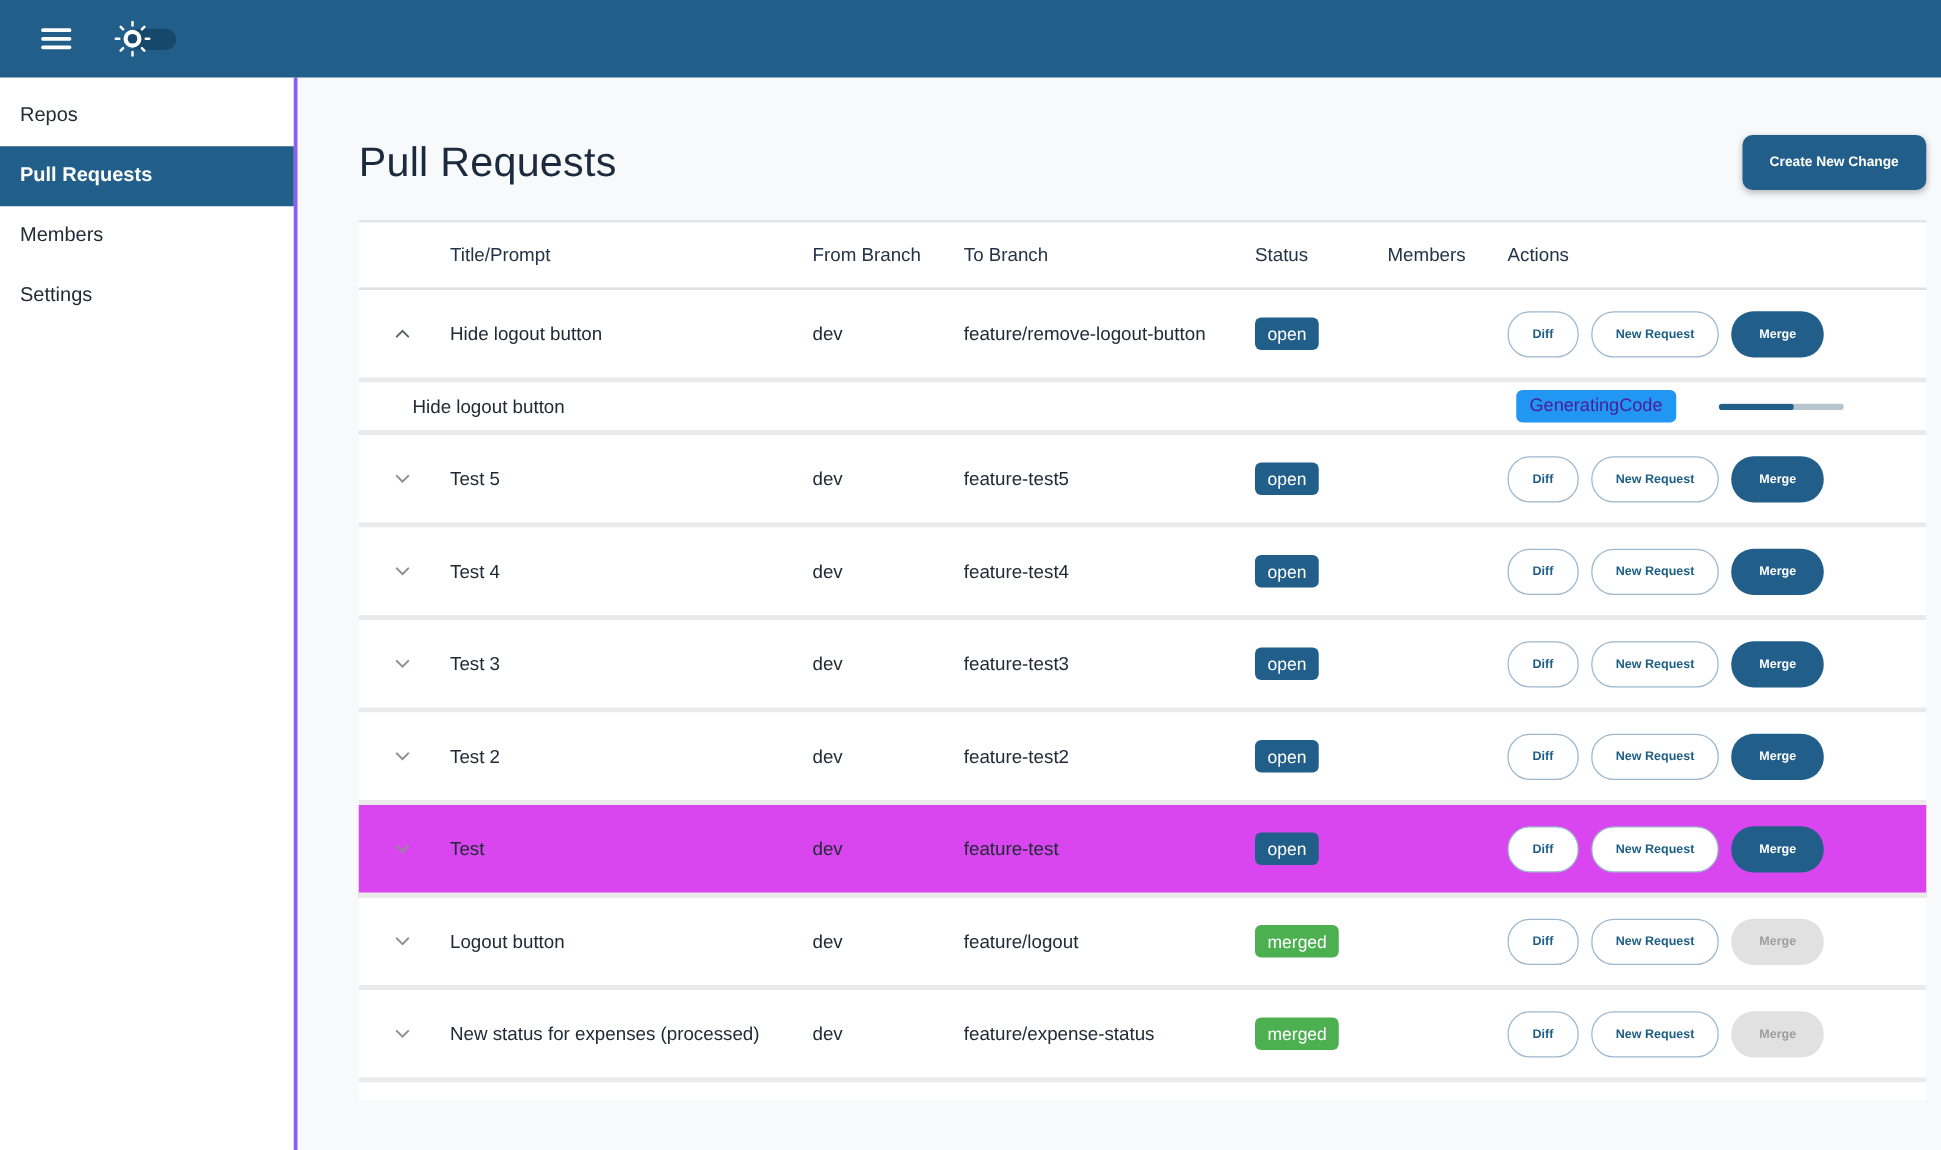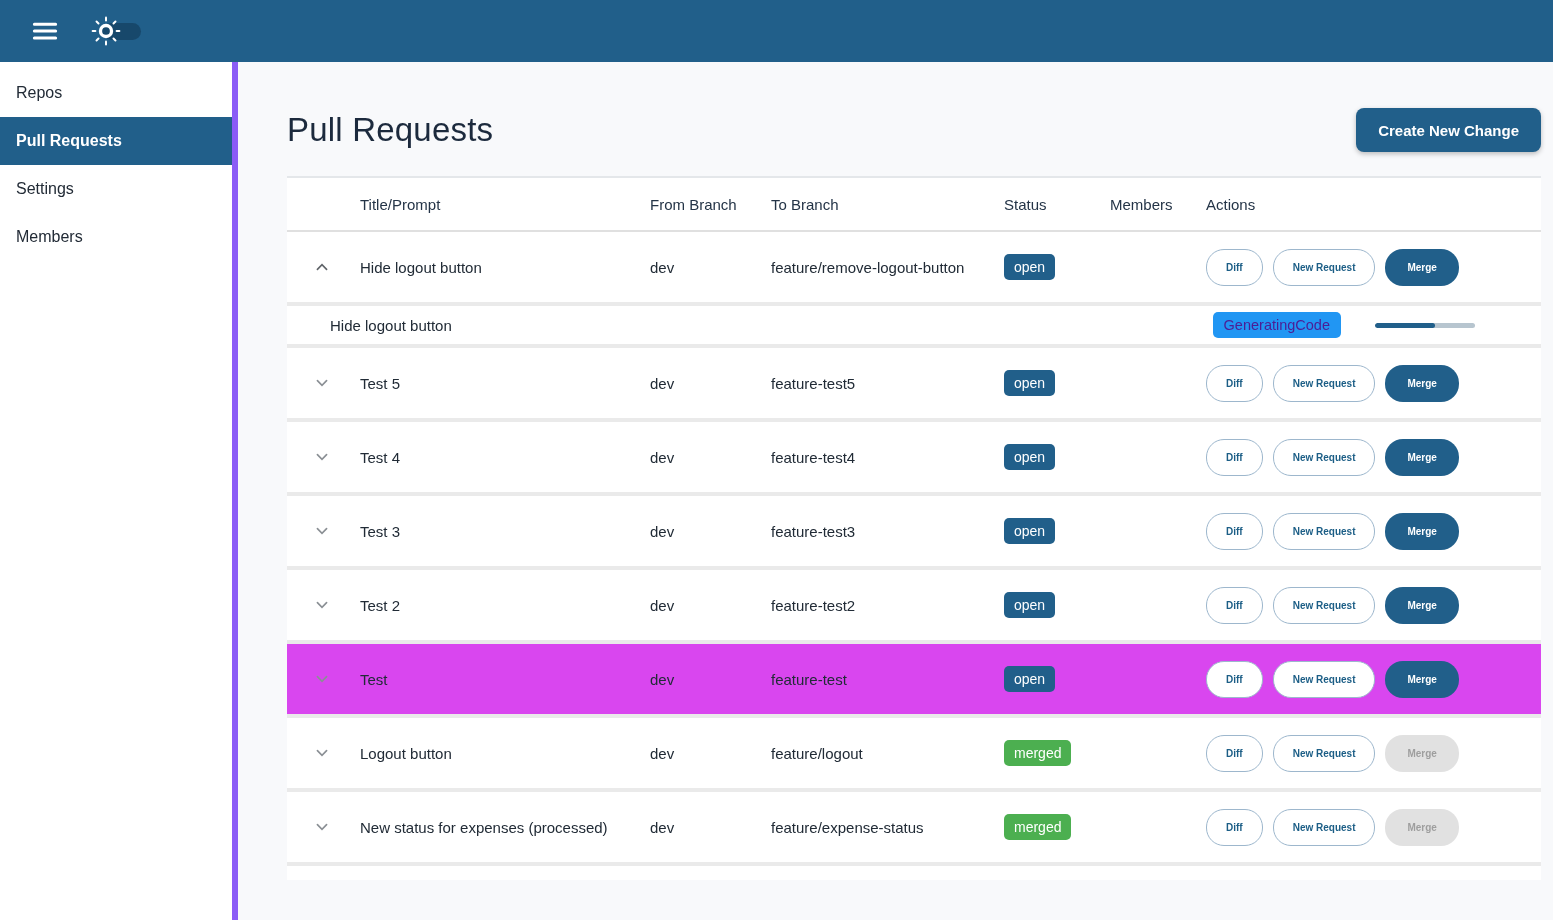--- a/index.html
+++ b/index.html
@@ -18,32 +18,32 @@
                    top:-1px; width:6px; height:6px; border-radius:50%; background:#7CB342; }
   .topbar-right { display:flex; align-items:center; gap:30px; }
   .icon-btn { background:none; border:none; cursor:pointer; display:flex; align-items:center; }
   .theme-toggle { position:relative; width:52px; height:32px; cursor:pointer; }
   .toggle-track { position:absolute; left:13px; top:8px; width:38px; height:17px;
                   border-radius:9px; background:#17486B; }
   .sun { position:absolute; left:0; top:0; }
 
   
   .sidebar { position:absolute; top:62px; left:0; width:238px; bottom:0;
-             background:#fff; border-right:6px solid #8b5cf6; padding-top:7px; z-index:4; }
+             background:#fff; border-right:3px solid #8b5cf6; padding-top:7px; z-index:4; }
   .nav-item { height:48px; display:flex; align-items:center; padding:0 16px;
               font-size:16px; color:#222b36; cursor:pointer; }
   .nav-item.active { background:#215F8A; color:#fff; font-weight:bold; }
 
   
   .main { position:absolute; top:62px; left:238px; right:0; bottom:0;
           background:#f8f9fb; padding:0 12px 0 49px; overflow:hidden; }
   .page-head { display:flex; justify-content:space-between; align-items:center;
                margin-top:46px; margin-bottom:24px; }
   .page-title { font-size:33px; font-weight:400; color:#1c2a3d; letter-spacing:.2px; }
-  .create-btn { background:#215F8A; color:#fff; font-weight:bold; font-size:15px;
+  .create-btn { background:#215F8A; color:#fff; font-weight:bold; font-size:11px;
                 font-family:inherit; border:none; border-radius:8px; height:44px;
                 padding:0 22px; cursor:pointer; box-shadow:0 2px 5px rgba(0,0,0,.25); }
 
   
   .table { background:#fff; border-top:2px solid #e4e7ea; }
   .thead, .trow { display:flex; align-items:center; font-size:15px; }
   .thead { height:54px; border-bottom:2px solid #e0e0e0; font-weight:normal; color:#243447; }
   .trow { height:74px; border-bottom:4px solid #eaeaea; color:#212b36; background:#fff; }
   .trow.highlight { background:#d946ef; }
   .cell { flex:0 0 auto; }
@@ -113,24 +113,24 @@
 </header>
 
 <aside class="sidebar">
   <div class="nav-item">
     <span>Repos</span>
   </div>
   <div class="nav-item active">
     <span>Pull Requests</span>
   </div>
   <div class="nav-item">
+    <span>Members</span>
+  </div>
+  <div class="nav-item">
     <span>Settings</span>
-  </div>
-  <div class="nav-item">
-    <span>Members</span>
   </div>
 </aside>
 
 <main class="main">
   <div class="page-head">
     <h1 class="page-title">Pull Requests</h1>
     <button class="create-btn">Create New Change</button>
   </div>
 
   <div class="table">

